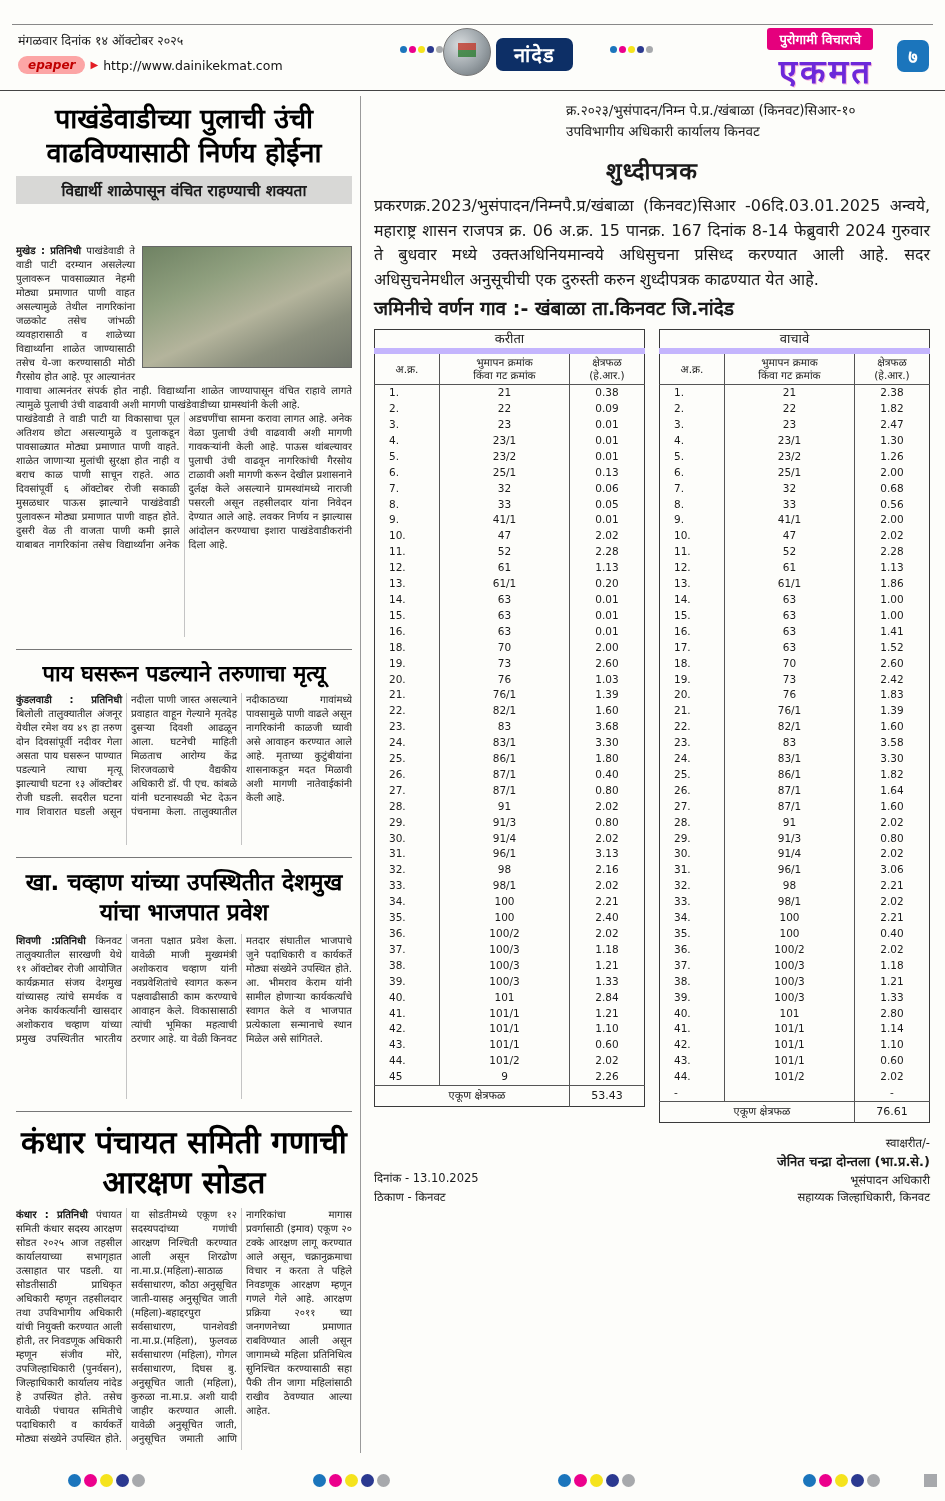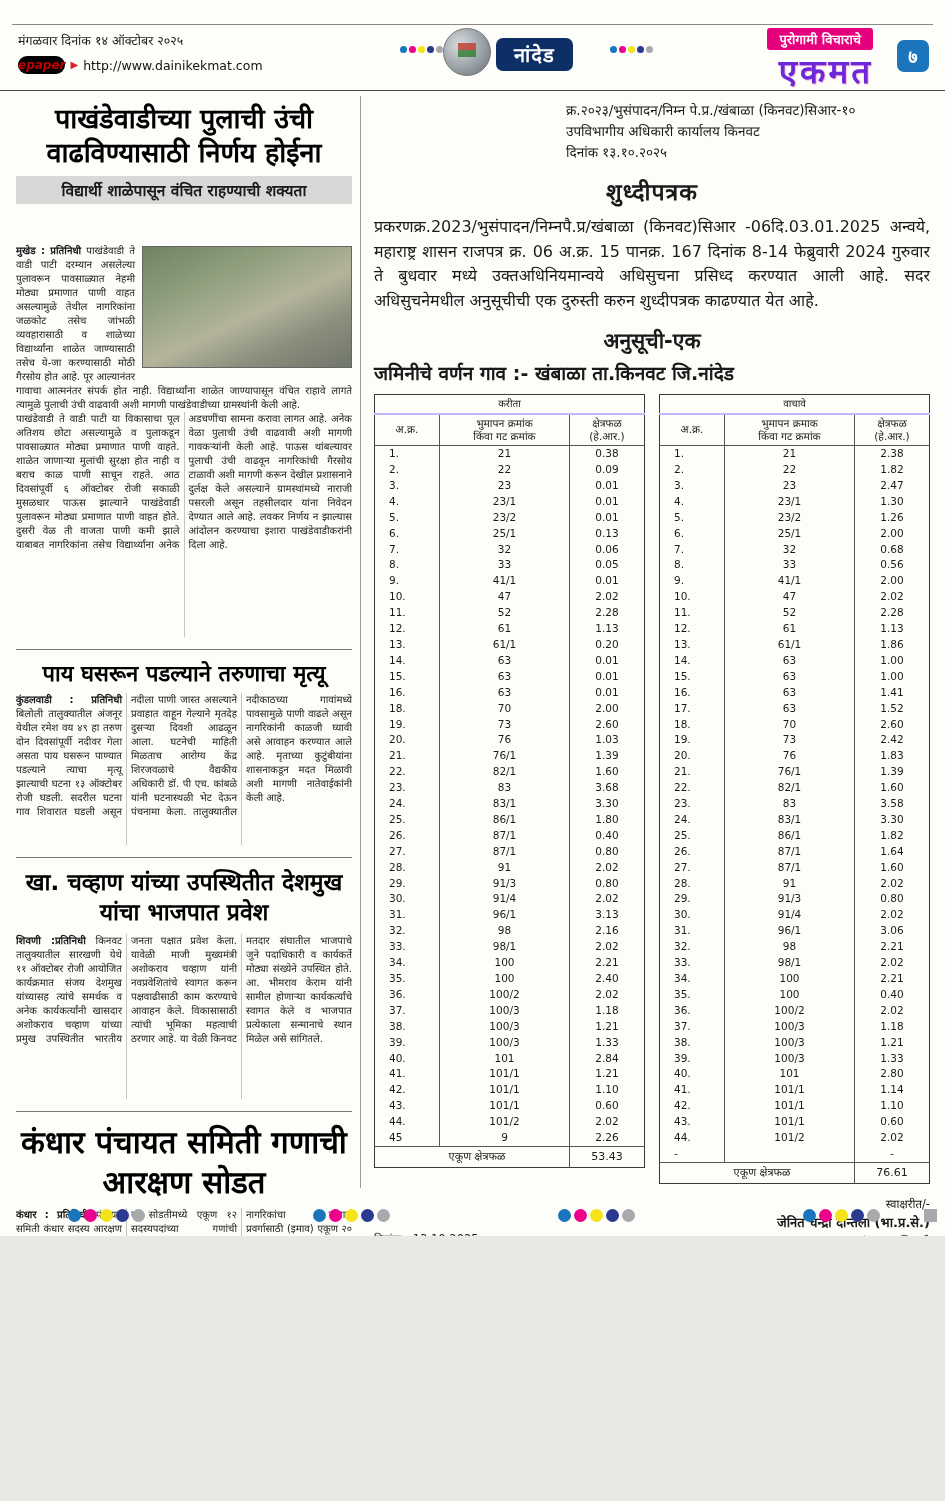--- a/index.html
+++ b/index.html
@@ -1,25 +1,25 @@
 <!DOCTYPE html>
 <html><head>
 <meta charset="utf-8">
 <style>
   html,body{margin:0;padding:0;background:#e8e8e4;}
-  .page{position:relative;width:945px;height:1236px;margin:0 auto;background:#fdfdfa;
+  .page{position:relative;width:945px;height:1501px;margin:0 auto;background:#fdfdfa;
         font-family:"DejaVu Sans",sans-serif;color:#1a1a1a;overflow:hidden;}
 
   
   .masthead{position:absolute;top:0;left:0;right:0;height:90px;border-bottom:1.5px solid #444;}
   .masthead::before{content:"";position:absolute;top:24px;left:12px;right:12px;border-top:1px solid #888;}
   .date-line{position:absolute;top:32px;left:18px;font-size:12.5px;}
   .epaper-row{position:absolute;top:56px;left:18px;display:flex;align-items:center;gap:5px;}
-  .epaper-pill{background:#000000;color:#c00000;font-weight:bold;font-style:italic;
-               font-size:12px;padding:2px 0;border-radius:10px;}
+  .epaper-pill{background:#fca5a5;color:#c00000;font-weight:bold;font-style:italic;
+               font-size:12px;padding:2px 10px;border-radius:10px;}
   .arrow{color:#e31e24;font-size:10px;line-height:1;}
   .url{font-size:12.5px;color:#111;text-align:center;}
   .emblem{position:absolute;top:28px;left:443px;width:46px;height:46px;border-radius:50%;
           background:radial-gradient(circle at 35% 35%,#d8dcde,#99a1a6 55%,#656d72);border:1px solid #777;}
   .emblem::after{content:"";position:absolute;left:14px;top:14px;width:18px;height:14px;
           background:linear-gradient(#c0392b 50%,#2e7d32 50%);opacity:.8;}
   .edition-badge{position:absolute;top:38px;left:496px;background:#0d2f66;color:#fff;font-weight:bold;
           font-size:20px;padding:3px 18px;border-radius:7px;letter-spacing:1px;}
   .hdr-marks{position:absolute;display:flex;gap:2px;}
   .hdr-marks .dot{width:7px;height:7px;border-radius:50%;display:inline-block;}
@@ -63,21 +63,21 @@
   .notice-title{text-align:center;font-size:23px;font-weight:bold;margin:12px 0 8px 0;letter-spacing:1px;}
   .notice-para{font-size:16px;line-height:1.55;text-align:justify;margin:0;}
   .schedule-title{text-align:center;font-size:21px;font-weight:bold;margin:12px 0 6px 0;}
   .village-line{font-size:19px;font-weight:bold;margin:2px 0 8px 0;}
   .tables-wrap{display:flex;gap:14px;align-items:flex-start;}
   .tbl-box{flex:1;}
   table.notice-table{border-collapse:collapse;width:100%;font-size:10.5px;border:1.4px solid #3a3a3a;}
   .notice-table th,.notice-table td{border-left:1px solid #555;padding:0 4px;line-height:15.9px;}
   .notice-table th:first-child,.notice-table td:first-child{border-left:none;}
   .notice-table th{font-weight:normal;text-align:center;}
-  .notice-table th.cap{border-bottom:2px solid #c4b5fd;font-size:10px;padding:1px 0;}
+  .notice-table th.cap{border-bottom:6px solid #c4b5fd;font-size:13px;padding:1px 0;}
   .notice-table thead tr:nth-child(2) th{border-bottom:1px solid #555;line-height:1.25;padding:2px 3px;}
   .notice-table td:first-child{text-align:left;padding-left:14px;width:46px;}
   .notice-table td:nth-child(2){text-align:center;}
   .notice-table td:nth-child(3){text-align:center;width:66px;}
   .notice-table tfoot td{border-top:1px solid #555;font-size:11px;padding:2px 4px;}
   .notice-table tfoot td.tl{text-align:center;}
   .notice-footer{display:flex;justify-content:space-between;align-items:flex-end;margin-top:12px;font-size:11.5px;}
   .nf-left div{line-height:1.6;}
   .nf-right{text-align:right;line-height:1.5;}
   .nf-right .sign-name{font-weight:bold;font-size:13px;}
@@ -159,26 +159,24 @@
       </div>
     </section>
 
   </div>
 
   <div class="right-col">
 
     <div class="ref-block">
       <div>क्र.२०२३/भुसंपादन/निम्न पे.प्र./खंबाळा (किनवट)सिआर-१०</div>
       <div>उपविभागीय अधिकारी कार्यालय किनवट</div>
-      <div>दिनांक १३.१०.२०२५</div>
     </div>
 
     <div class="notice-title">शुध्दीपत्रक</div>
     <p class="notice-para">प्रकरणक्र.2023/भुसंपादन/निम्नपै.प्र/खंबाळा (किनवट)सिआर -06दि.03.01.2025 अन्वये, महाराष्ट्र शासन राजपत्र क्र. 06 अ.क्र. 15 पानक्र. 167 दिनांक 8-14 फेब्रुवारी 2024 गुरुवार ते बुधवार मध्ये उक्तअधिनियमान्वये अधिसुचना प्रसिध्द करण्यात आली आहे. सदर अधिसुचनेमधील अनुसूचीची एक दुरुस्ती करुन शुध्दीपत्रक काढण्यात येत आहे.</p>
-    <div class="schedule-title">अनुसूची-एक</div>
     <div class="village-line">जमिनीचे वर्णन गाव :- खंबाळा ता.किनवट जि.नांदेड</div>
 
     <div class="tables-wrap">
       <div class="tbl-box">
         <table class="notice-table">
             <thead>
               <tr>
                 <th class="cap" colspan="3">करीता</th>
               </tr>
               <tr>

